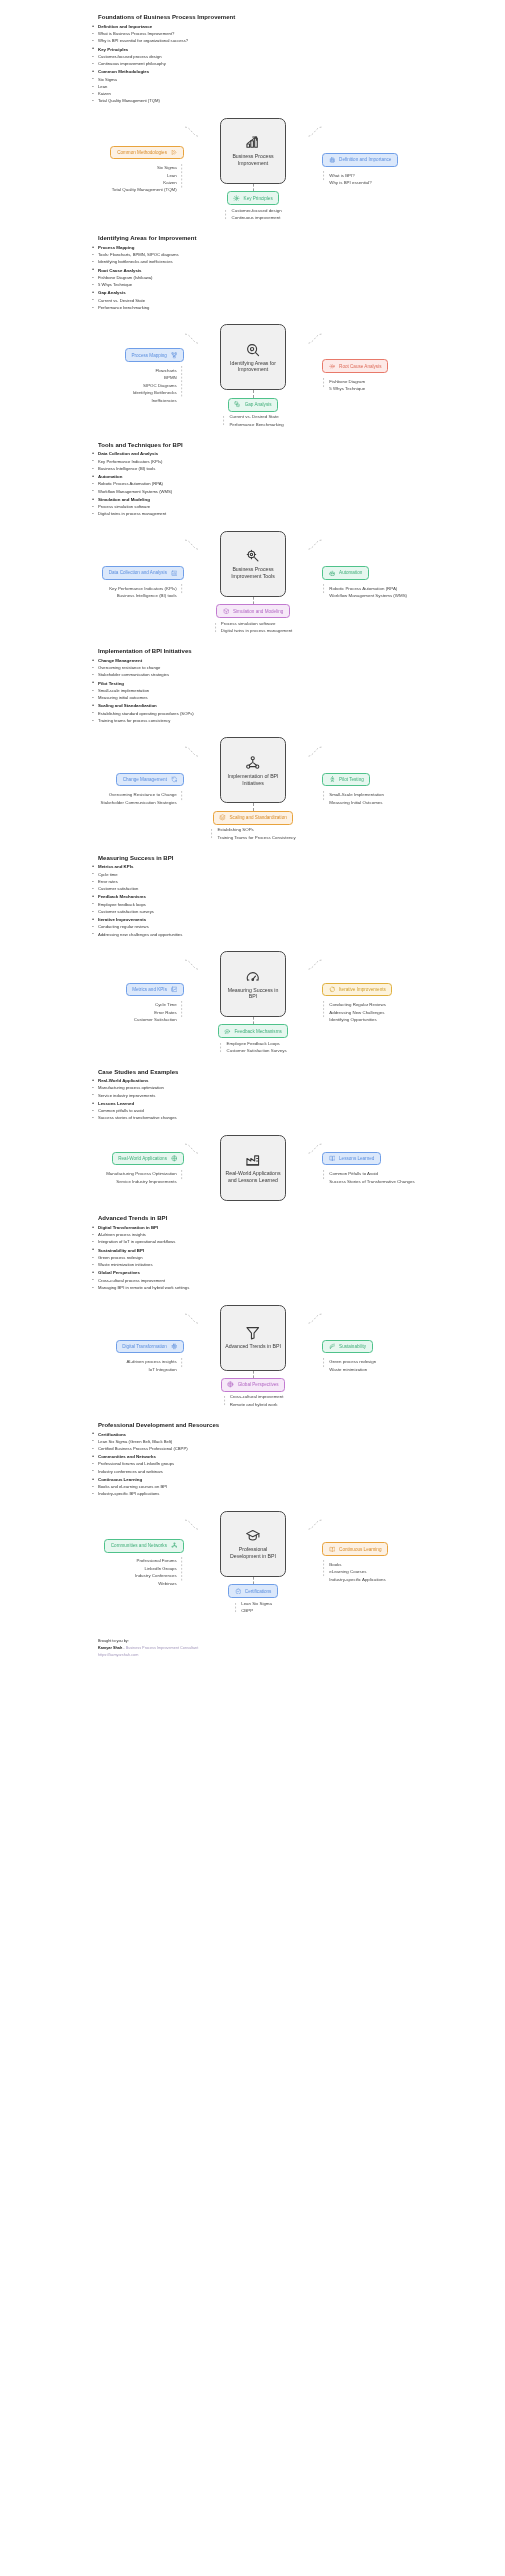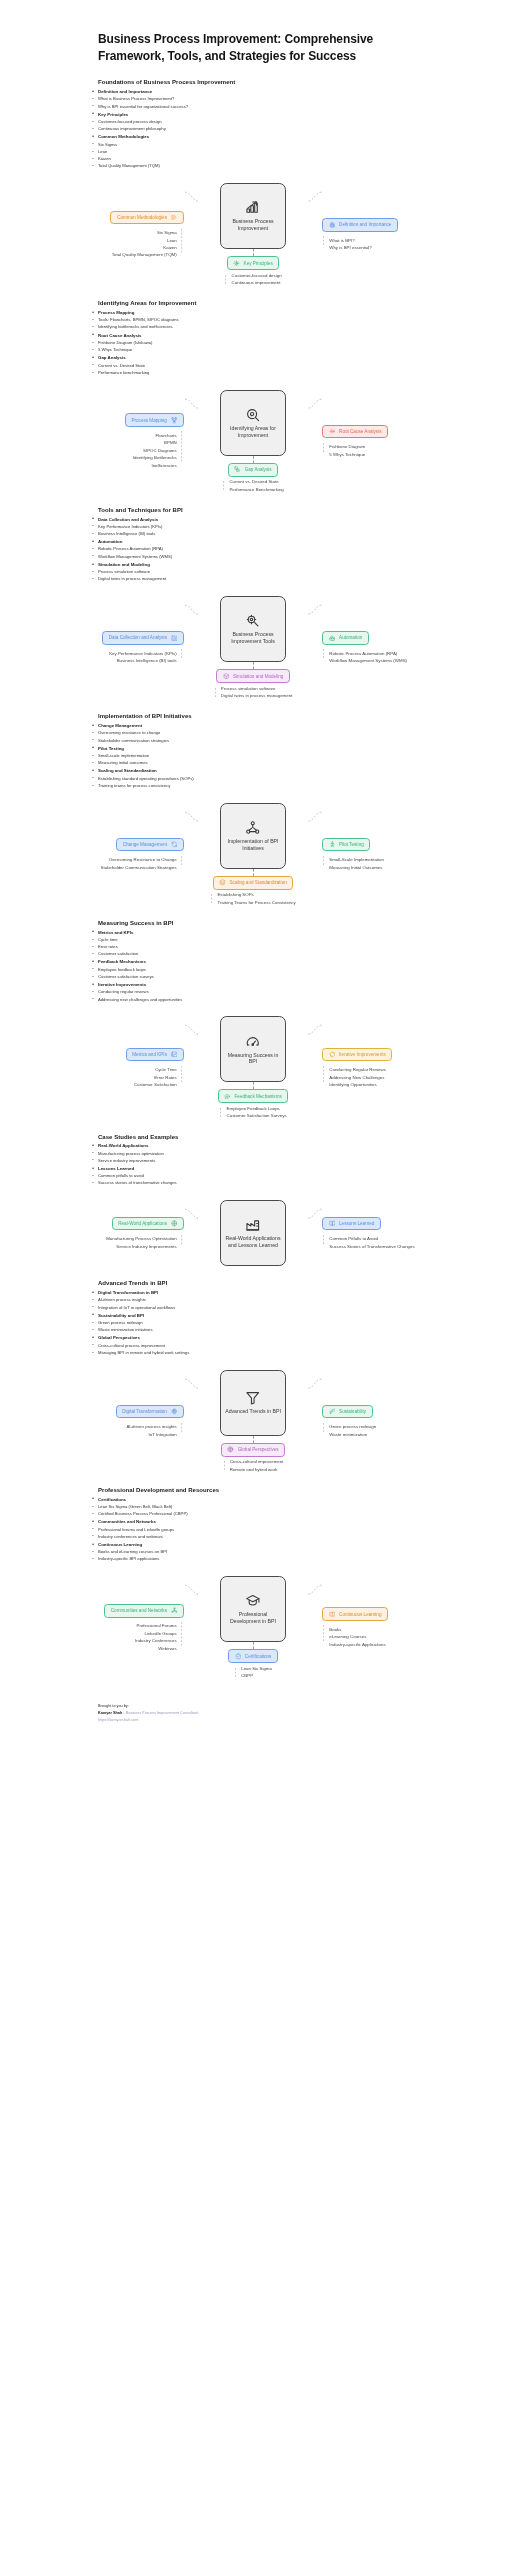--- a/index.html
+++ b/index.html
@@ -168,21 +168,20 @@
   .footer .f-lead { color: #2a2a2a; font-weight: 400; }
   .footer .f-name { color: #1a1a1a; font-weight: 700; }
   .footer .f-role { color: #a296bb; }
   .footer .f-url { color: #a296bb; }
 </style>
 </head>
 <body>
 
 <div class="page">
 
-  <h1 class="doc-title">Business Process Improvement: Comprehensive Framework, Tools, and Strategies for Success</h1>
 
   <div id="sections-root">
       <div>
         <div class="outline">
           <div class="outline-heading">Foundations of Business Process Improvement</div>
           <ul class="lvl1">
             <li><span>Definition and Importance</span><ul class="lvl2">
                 <li>What is Business Process Improvement?</li>
                 <li>Why is BPI essential for organizational success?</li>
               </ul></li>

